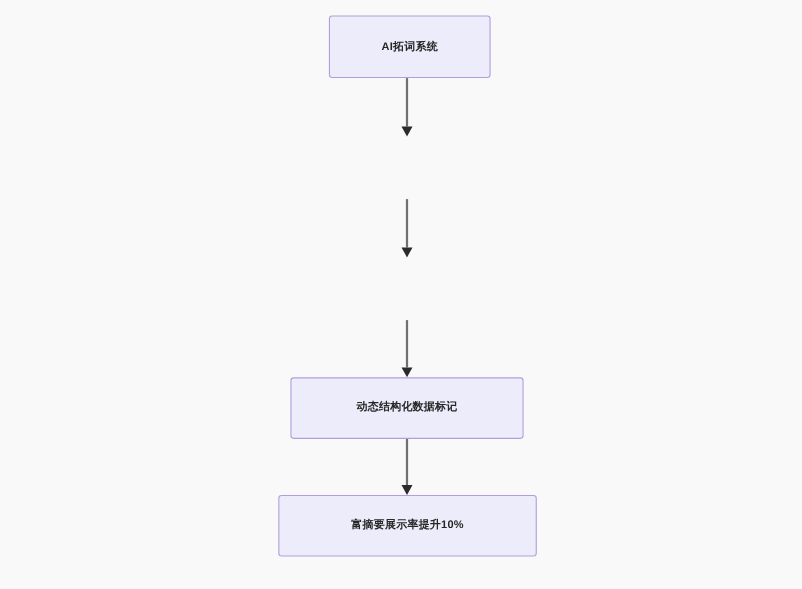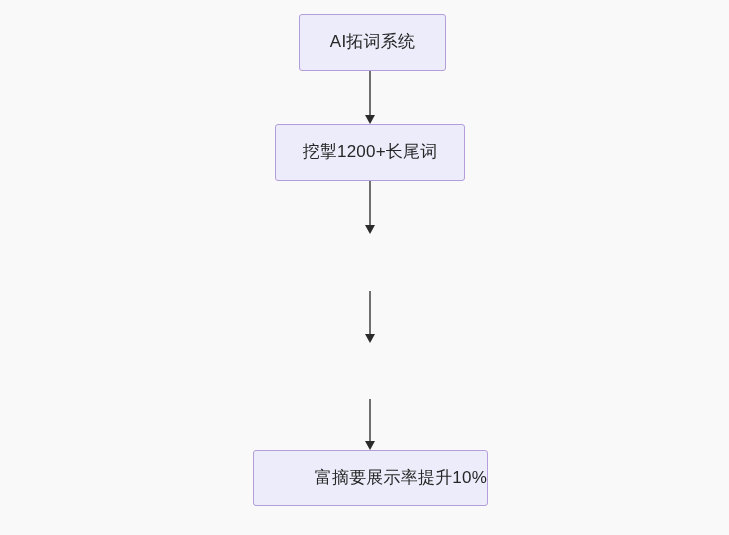--- a/index.html
+++ b/index.html
@@ -24,25 +24,26 @@
     box-sizing: border-box;
     background: #ececfb;
     border: 1.6px solid #b49ddb;
     border-radius: 3px;
     display: flex;
     align-items: center;
     justify-content: center;
     text-align: center;
   }
   .flow-node-label {
-    font-size: 17px;
+    font-size: 10px;
     line-height: 1.2;
     color: #262626;
     letter-spacing: 0.2px;
     white-space: nowrap;
+    font-weight: bold;
   }
   .connector {
     position: absolute;
     pointer-events: none;
   }
   .connector-line {
     position: absolute;
     left: 50%;
     top: 0;
     width: 2px;
@@ -82,23 +83,23 @@
 
   <div class="connector" style="left:360px; top:399px; width:20px; height:51px;">
     <div class="connector-line" style="height:42px;"></div>
     <div class="connector-arrow" style="top:42px;"></div>
   </div>
 
   <div class="flow-node" style="left:299px; top:14px; width:147px; height:57px;">
     <span class="flow-node-label">AI拓词系统</span>
   </div>
 
-  <div class="flow-node" style="left:275px; top:124px; width:190px; height:57px;">
-    <span class="flow-node-label">挖掣1200+长尾词</span>
+
+
+  <div class="flow-node" style="left:264px; top:343px; width:212px; height:56px;">
+    <span class="flow-node-label">动态结构化数据标记</span>
   </div>
 
-
-
-  <div class="flow-node" style="left:253px; top:450px; width:235px; height:56px;justify-content:flex-end;">
+  <div class="flow-node" style="left:253px; top:450px; width:235px; height:56px;">
     <span class="flow-node-label">富摘要展示率提升10%</span>
   </div>
 
 </div>
 
 </body></html>

